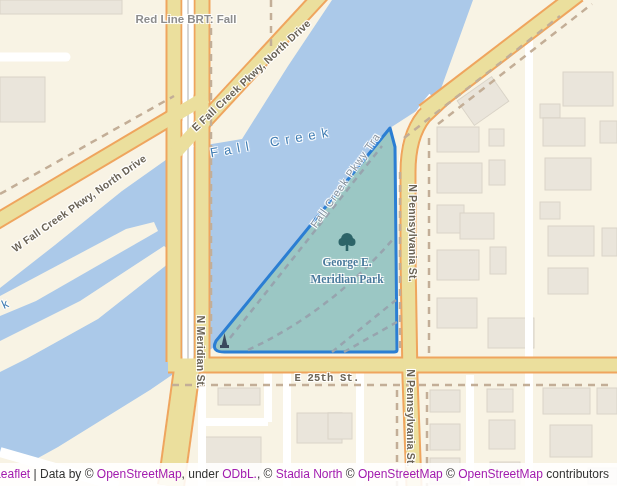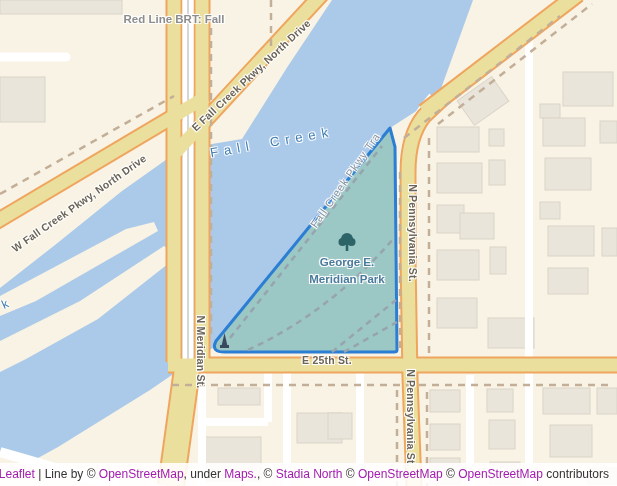--- a/index.html
+++ b/index.html
@@ -140,42 +140,42 @@
       <circle cx="342.5" cy="242" r="4"></circle>
       <circle cx="351.5" cy="242" r="4"></circle>
       <rect x="345.7" y="244" width="2.6" height="7"></rect>
     </g>
     <g fill="#3a4a5e">
       <path d="M224.5,333 L227.5,346 L221.5,346 Z"></path>
       <rect x="220" y="345" width="9" height="3"></rect>
     </g>
   </svg>
 
-  <div class="lbl station" style="left:174px;top:19px;">
+  <div class="lbl station" style="left:186px;top:19px;">
     <div>Red Line BRT: Fall</div>
   </div>
 
   <div class="lbl street" style="left:79px;top:203px;transform:translate(-50%,-50%) rotate(-35deg);">W Fall Creek Pkwy, North Drive</div>
 
   <div class="lbl street" style="left:251px;top:75px;transform:translate(-50%,-50%) rotate(-43deg);">E Fall Creek Pkwy, North Drive</div>
 
   <div class="lbl street" style="left:201px;top:352px;transform:translate(-50%,-50%) rotate(90deg);">N Meridian St.</div>
 
   <div class="lbl street" style="left:413px;top:233px;transform:translate(-50%,-50%) rotate(90deg);">N Pennsylvania St.</div>
 
   <div class="lbl street" style="left:411px;top:418px;transform:translate(-50%,-50%) rotate(90deg);">N Pennsylvania St.</div>
 
-  <div class="lbl street" style="left:327px;top:360px;">E 25th St.</div>
+  <div class="lbl street" style="left:327px;top:378px;font-family:Liberation Mono, monospace;">E 25th St.</div>
 
   <div class="lbl waterlbl" style="left:272px;top:142px;transform:translate(-50%,-50%) rotate(-10deg);">Fall Creek</div>
 
   <div class="lbl waterk" style="left:5px;top:304px;transform:translate(-50%,-50%) rotate(-25deg);">k</div>
 
   <div class="lbl traillbl" style="left:345px;top:180px;transform:translate(-50%,-50%) rotate(-55deg);">Fall Creek Pkwy Tra</div>
 
-  <div class="lbl parklbl" style="left:347px;top:271px;">
+  <div class="lbl parklbl" style="left:347px;top:271px;font-family:Liberation Serif, serif;">
     <div>George E.</div>
     <div>Meridian Park</div>
   </div>
 
-  <div id="attribution"><a>Leaflet</a><span> | </span><span>Line by © </span><a>OpenStreetMap</a><span>, under </span><a>Maps.</a><span>, © </span><a>Stadia North</a><span> © </span><a>OpenStreetMap</a><span> © </span><a>OpenStreetMap</a><span> contributors</span></div>
+  <div id="attribution"><a>Leaflet</a><span> | </span><span>Data by © </span><a>OpenStreetMap</a><span>, under </span><a>ODbL.</a><span>, © </span><a>Stadia North</a><span> © </span><a>OpenStreetMap</a><span> © </span><a>OpenStreetMap</a><span> contributors</span></div>
 
 </div>
 
 </body></html>

